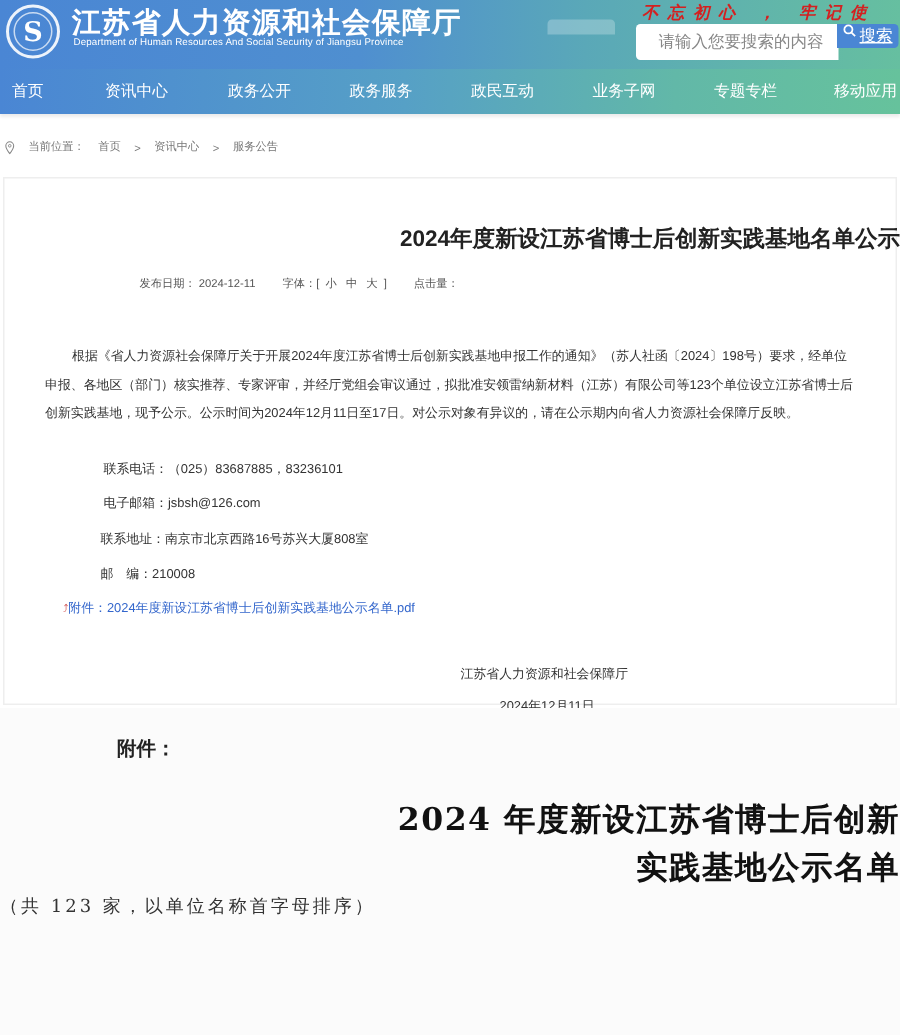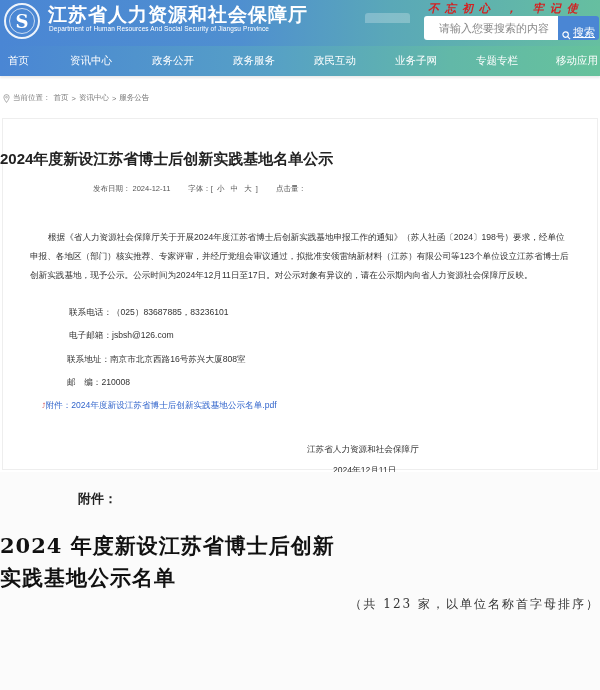--- a/index.html
+++ b/index.html
@@ -36,48 +36,48 @@
     background: rgba(255,255,255,0.25); border-radius: 3px 3px 0 0;
   }
   .search-box {
     position: absolute; left: 424px; top: 16px; width: 135px; height: 24px;
     background: #fff; border-radius: 3px 0 0 3px; border: none;
     font-size: 11px; padding-left: 15px; color: #888;
     font-family: "Liberation Sans", sans-serif;
   }
   .search-box::placeholder { color: #888; }
   .search-btn {
-    position: absolute; left: 558px; top: 16px; width: 41px; height: 24px;
+    position: absolute; left: 558px; top: 16px; width: 41px; height: 16px;
     background: #4a86d4; color: #fff; font-size: 11px; border: none; border-radius: 0 3px 3px 0;
-    display: flex; align-items: flex-end; justify-content: center; gap: 2px; text-decoration: underline;
+    display: flex; align-items: flex-start; justify-content: center; gap: 2px; text-decoration: underline;
   }
 
   
   .nav {
     position: absolute; left: 0; top: 46px; width: 600px; height: 30px;
     background: linear-gradient(90deg, #4a86d4 0%, #56a0c6 45%, #62b8a8 75%, #66c29c 100%);
     box-shadow: 0 2px 2px rgba(0,0,0,0.08);
   }
   .nav-item {
     position: absolute; top: 8px; color: #fff; font-size: 10.5px; white-space: nowrap; cursor: pointer;
   }
 
   
   .breadcrumb {
-    position: absolute; left: 3px; top: 93px; font-size: 7.5px; color: #777; display: flex; align-items: center; gap: 3px;
+    position: absolute; left: 3px; top: 93px; font-size: 7.5px; color: #777; display: flex; align-items: center; gap: 9px;
   }
   .pin { width: 7px; height: 9px; display: inline-block; }
 
   
   .card {
     position: absolute; left: 2px; top: 118px; width: 596px; height: 352px;
     border: 1px solid #eee; background: #fff;
   }
   .article-title {
-    position: absolute; left: 0; top: 150px; width: 600px; text-align: left;
+    position: absolute; left: 0; top: 150px; width: 600px; text-align: right;
     font-size: 15px; font-weight: bold; color: #222;
   }
   .meta {
     position: absolute; left: 93px; top: 184px; font-size: 7.5px; color: #555; white-space: nowrap; display: flex;
   }
   .meta span { margin-right: 18px; text-align: center; }
   .meta .font-size { margin-right: 18px; }
   .meta .font-size b { font-weight: normal; margin: 0 2px; cursor: pointer; }
 
   .body-text {
@@ -87,22 +87,22 @@
   .contact { position: absolute; font-size: 8.6px; color: #333; white-space: nowrap; padding-left: 24px; }
   .attach-link { position: absolute; left: 42px; top: 400px; font-size: 8.6px; color: #3366cc; white-space: nowrap; cursor: pointer; }
   .sign { position: absolute; font-size: 8.6px; color: #333; white-space: nowrap; }
 
   
   .doc {
     position: absolute; left: 0; top: 472px; width: 600px; height: 218px; background: #fbfbfb;
     font-family: "DejaVu Serif", "Liberation Serif", serif;
   }
   .doc-label { position: absolute; left: 78px; top: 18px; font-size: 13px; font-weight: bold; color: #222; font-family: "DejaVu Sans", sans-serif; }
-  .doc-title { position: absolute; left: 0; width: 600px; text-align: left; font-size: 21px; color: #111; font-weight: bold; letter-spacing: 1px; }
-  .doc-sub { position: absolute; left: 0; top: 124px; width: 600px; text-align: right; font-size: 12px; color: #333; letter-spacing: 2px; }
+  .doc-title { position: absolute; left: 0; width: 600px; text-align: right; font-size: 21px; color: #111; font-weight: bold; letter-spacing: 1px; }
+  .doc-sub { position: absolute; left: 0; top: 124px; width: 600px; text-align: left; font-size: 12px; color: #333; letter-spacing: 2px; }
   .doc-table {
     position: absolute; left: 76px; top: 164px; width: 440px; border-collapse: collapse;
   }
   .doc-table td, .doc-table th { border: 1.5px solid #666; height: 22px; }
   .doc-table th { font-size: 13px; font-weight: bold; color: #222; font-family: "DejaVu Sans", sans-serif; }
   .doc-table td { font-size: 12px; color: #333; text-align: center; letter-spacing: 2px; }
   .doc-table td.num { font-size: 14px; font-weight: bold; font-family: "DejaVu Sans", sans-serif; letter-spacing: 0; }
 </style>
 </head>
 <body>

